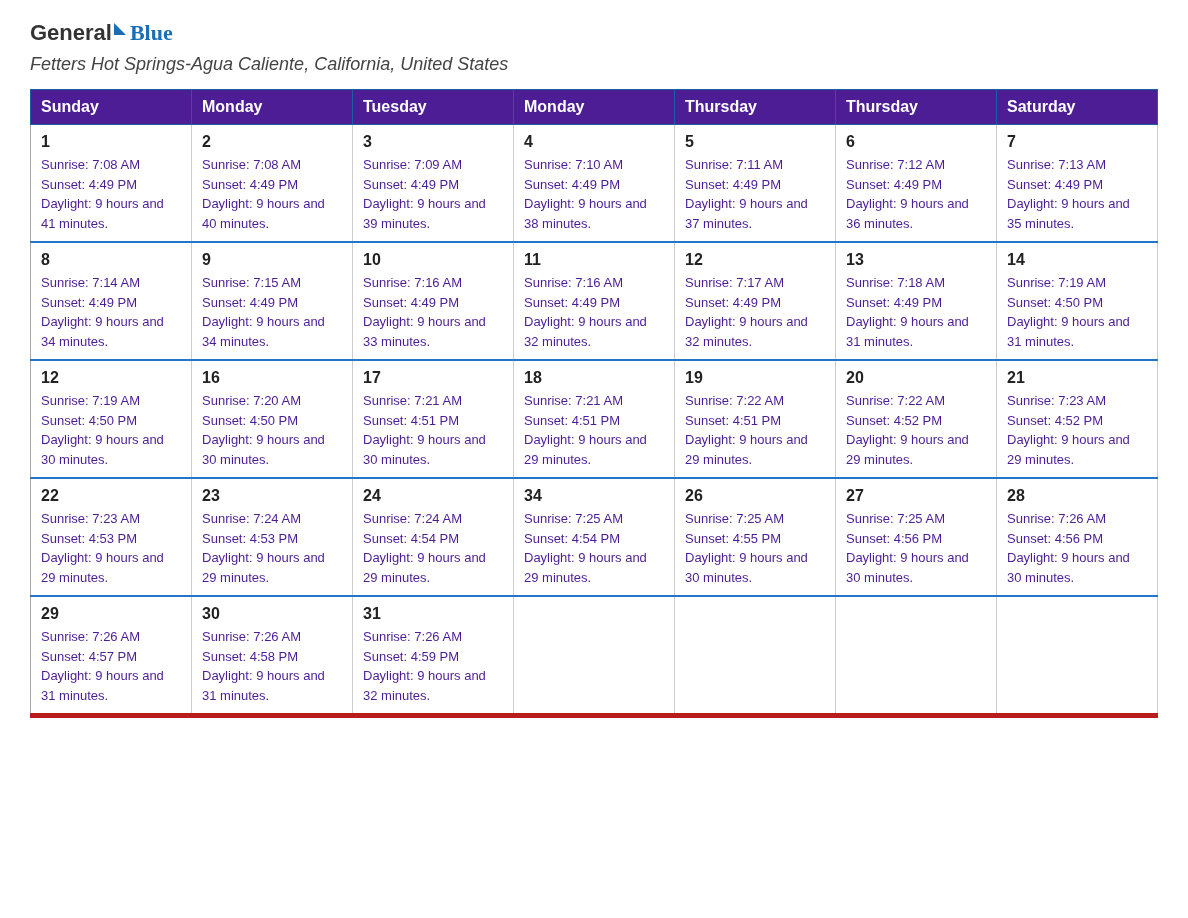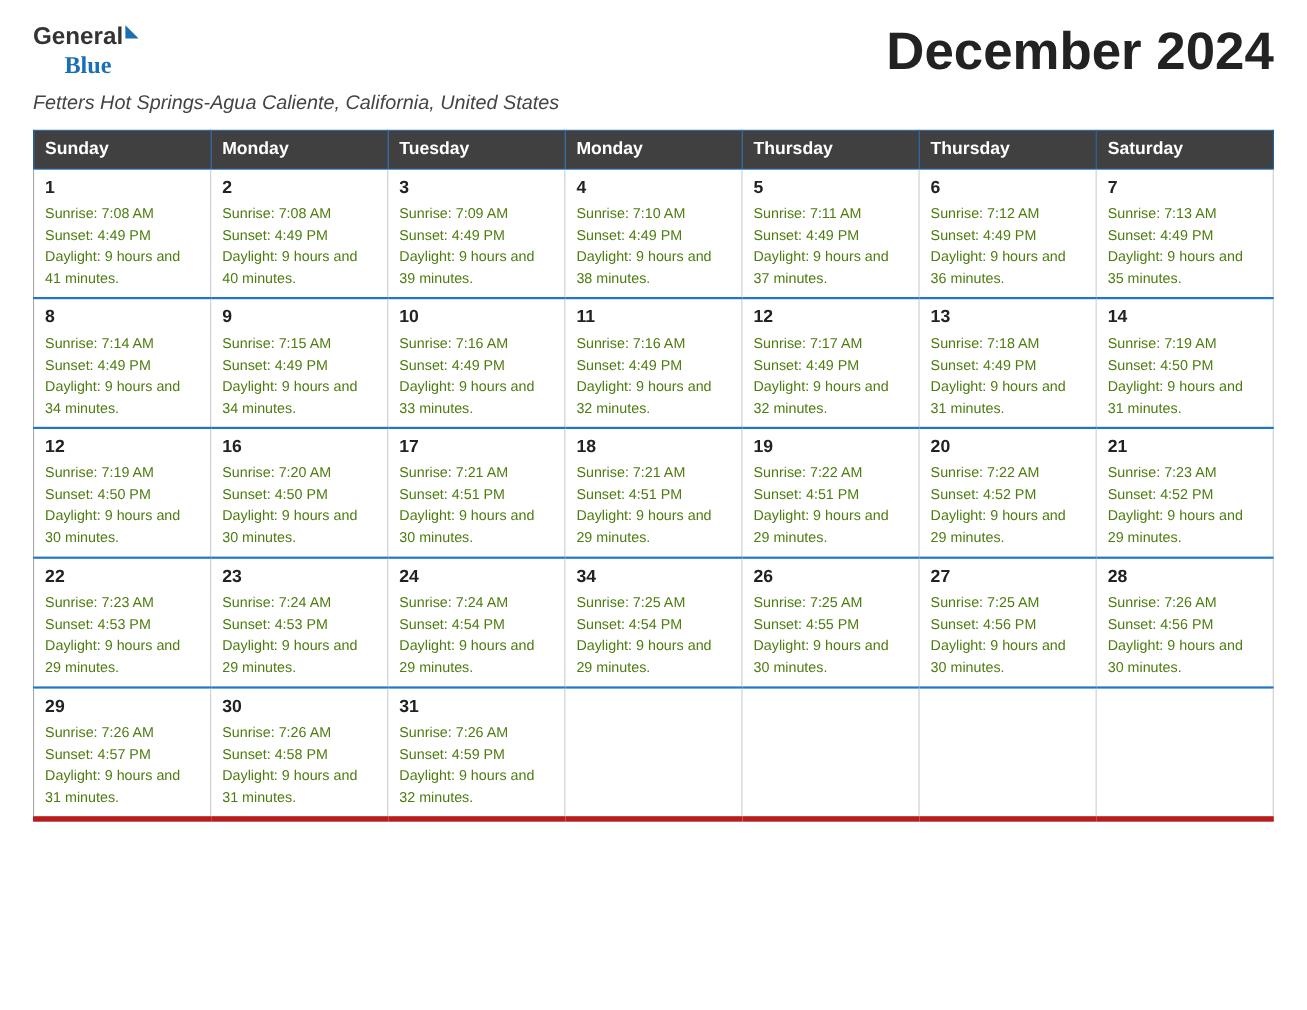--- a/index.html
+++ b/index.html
@@ -49,21 +49,21 @@
       color: #444;
       margin-bottom: 14px;
       font-style: italic;
     }
     .calendar-table {
       width: 100%;
       border-collapse: collapse;
       border: 1px solid #aaa;
     }
     .calendar-table thead th {
-      background-color: #404040;
+      background-color: #4c1d95;
       color: #ffffff;
       font-size: 16px;
       font-weight: bold;
       padding: 8px 10px;
       text-align: left;
       border: 1px solid #1a5fa0;
     }
     .calendar-table tbody td {
       vertical-align: top;
       padding: 8px 10px;
@@ -80,29 +80,29 @@
     .day-number {
       font-size: 16px;
       font-weight: bold;
       color: #222;
       display: block;
       margin-bottom: 4px;
     }
     .day-info {
       font-size: 13px;
       line-height: 1.5;
-      color: #4d7c0f;
+      color: #4c1d95;
     }
     .empty-cell {
       background: #fff;
     }
     .logo-container {
       display: flex;
-      flex-direction: column;
-      align-items: center;
+      flex-direction: row;
+      align-items: flex-end;
     }
     .logo-line1 {
       display: flex;
       align-items: center;
     }
     .logo-line2 {
       display: flex;
       align-items: center;
       margin-left: 4px;
     }
@@ -113,21 +113,20 @@
 <div class="header-row">
   <div class="logo-container">
     <div class="logo-line1">
       <span class="logo-text-general">General</span>
       <span class="logo-triangle"></span>
     </div>
     <div class="logo-line2">
       <span class="logo-text-blue">Blue</span>
     </div>
   </div>
-  <div class="month-title">December 2024</div>
 </div>
 
 <div class="subtitle">Fetters Hot Springs-Agua Caliente, California, United States</div>
 
 <table class="calendar-table">
   <thead>
     <tr>
     <th>Sunday</th>
         <th>Monday</th>
         <th>Tuesday</th>

